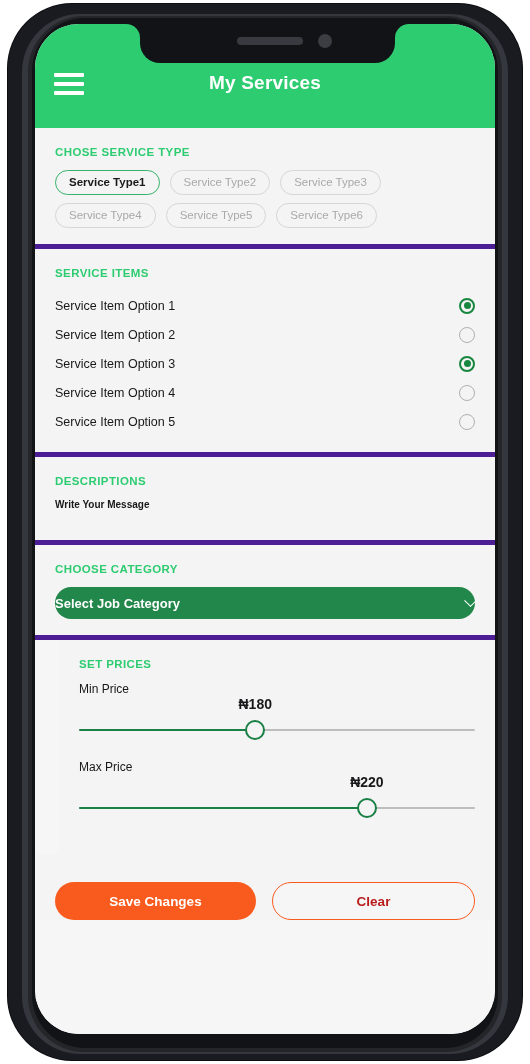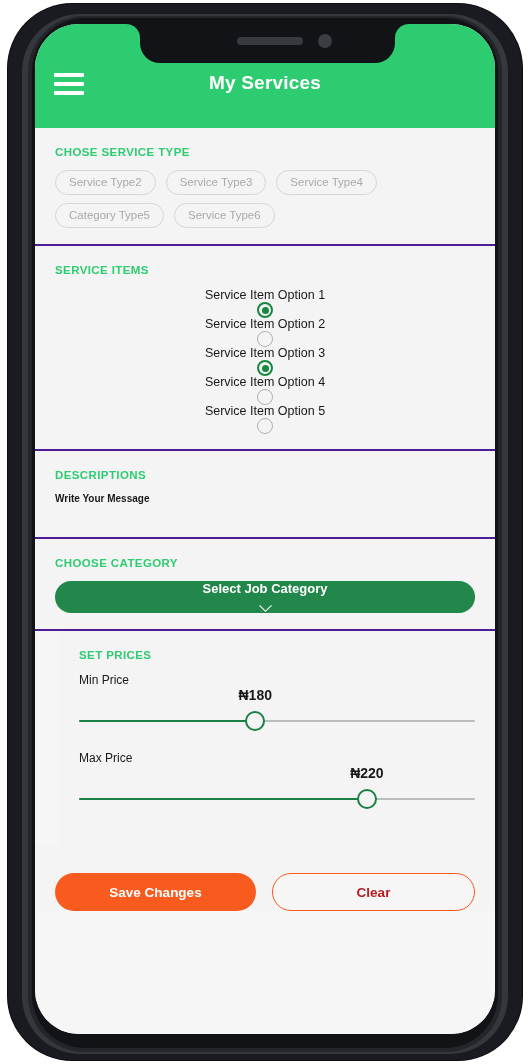--- a/index.html
+++ b/index.html
@@ -120,21 +120,21 @@
     text-align: center;
     color: #ffffff;
     font-size: 19px;
     font-weight: bold;
     letter-spacing: 0.2px;
   }
 
   
   .section {
     padding: 18px 20px 16px 20px;
-    border-bottom: 2px solid #4c1d95;
+    border-bottom: 5px solid #4c1d95;
     background: #f4f4f4;
   }
   .section.no-border { border-bottom: none; margin-left: 24px; }
   .section-title {
     color: #2ecc71;
     font-size: 11.5px;
     font-weight: bold;
     letter-spacing: 0.4px;
     margin-bottom: 12px;
   }
@@ -161,21 +161,20 @@
     font-weight: bold;
   }
 
   
   .radio-row {
     display: flex;
     align-items: center;
     justify-content: space-between;
     height: 29px;
     cursor: pointer;
-    flex-direction: column;
   }
   .radio-label {
     font-size: 12.5px;
     color: #18181a;
   }
   .radio-mark {
     width: 16px; height: 16px;
     border-radius: 50%;
     border: 1.5px solid #b0b0b0;
     background: #f4f4f4;
@@ -212,21 +211,20 @@
     border-radius: 18px;
     color: #ffffff;
     font-size: 13px;
     font-weight: bold;
     font-family: "Liberation Sans", sans-serif;
     cursor: pointer;
     display: flex;
     align-items: center;
     justify-content: space-between;
     gap: 7px;
-    flex-direction: column;
   }
   .chevron-down {
     width: 9px; height: 9px;
     border-right: 1.6px solid #ffffff;
     border-bottom: 1.6px solid #ffffff;
     transform: rotate(45deg) translate(-2px, -2px);
   }
 
   
   .slider-block { margin-bottom: 4px; }
@@ -332,24 +330,25 @@
       <span></span>
     </div>
     <div id="app-title">My Services</div>
   </div>
 
   <div id="screen-body">
 
     <div class="section">
       <div class="section-title">CHOSE SERVICE TYPE</div>
       <div id="chip-row">
+        <div class="chip active">Service Type1</div>
         <div class="chip">Service Type2</div>
         <div class="chip">Service Type3</div>
         <div class="chip">Service Type4</div>
-        <div class="chip">Category Type5</div>
+        <div class="chip">Service Type5</div>
         <div class="chip">Service Type6</div>
       </div>
     </div>
 
     <div class="section">
       <div class="section-title">SERVICE ITEMS</div>
 
       <div class="radio-row">
         <div class="radio-label">Service Item Option 1</div>
         <div class="radio-mark checked"></div>

